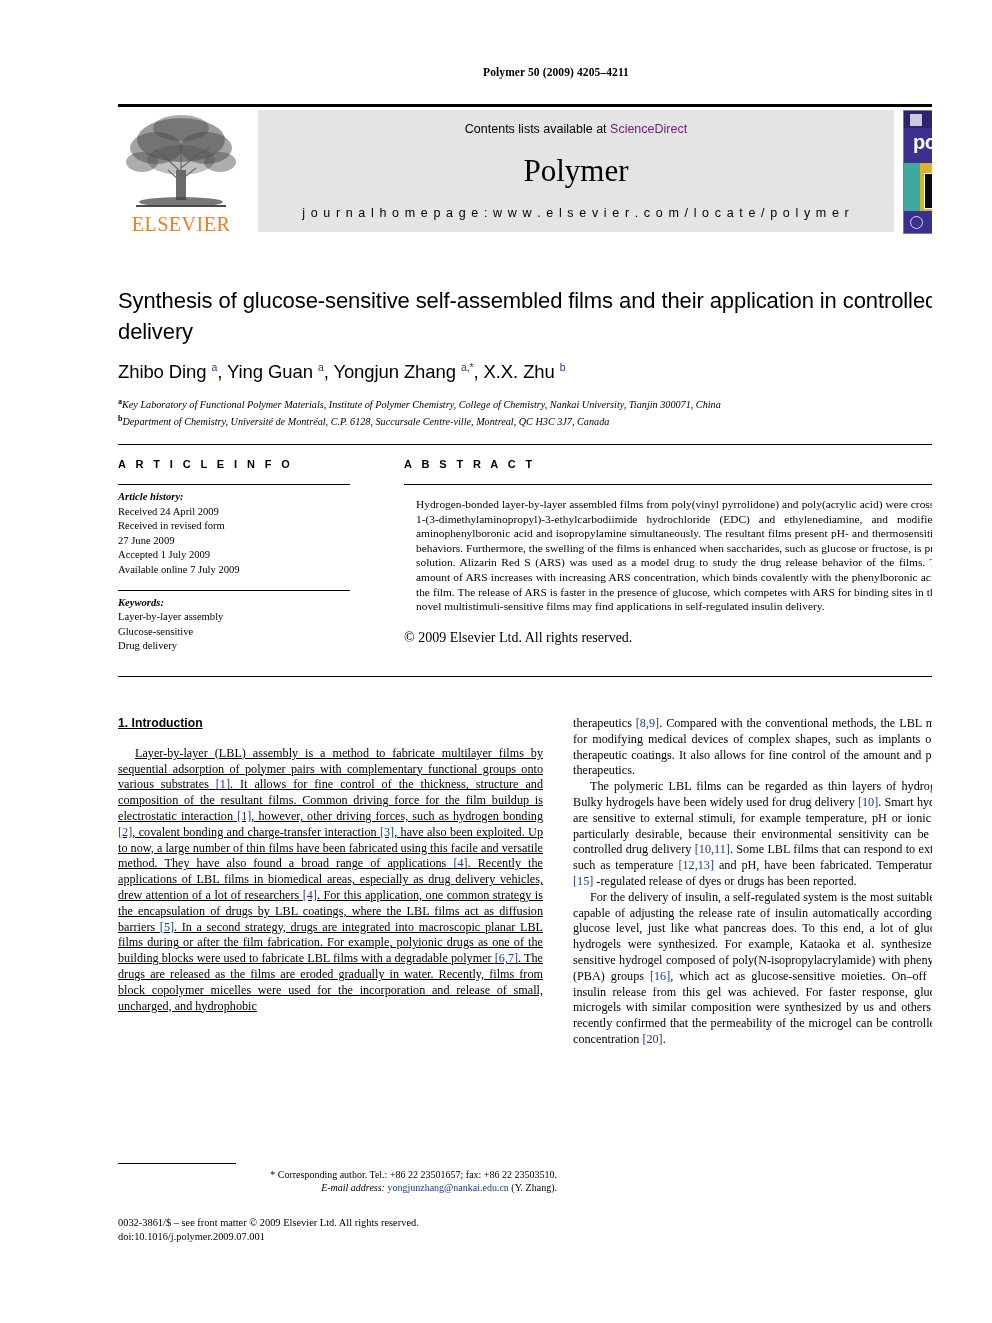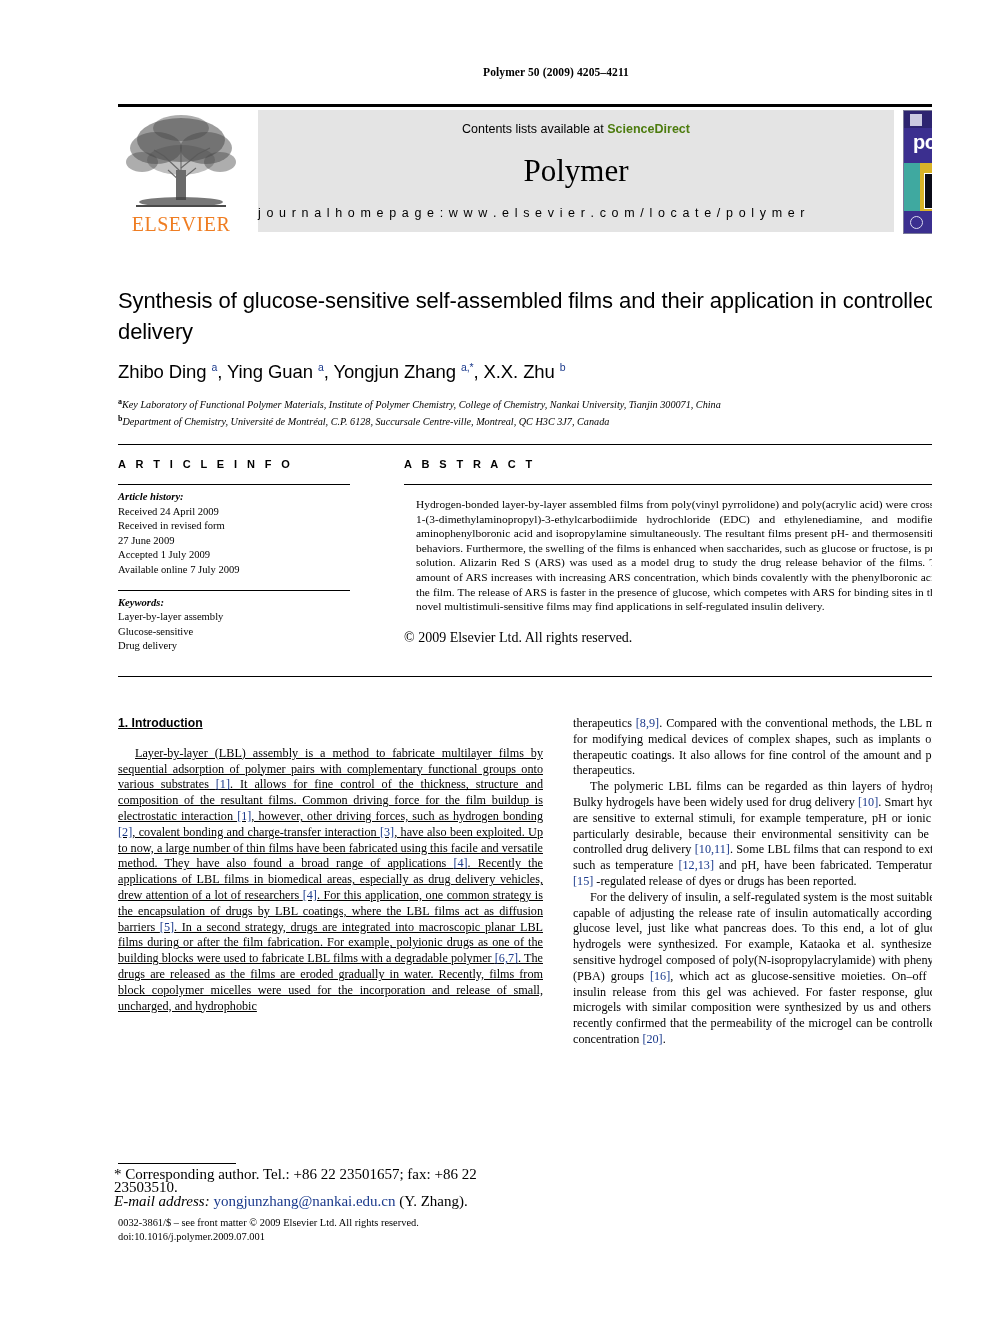--- a/index.html
+++ b/index.html
@@ -81,38 +81,38 @@
     position: absolute;
     top: 12px;
     left: 0;
     width: 636px;
     text-align: center;
     font-family: "Liberation Sans", sans-serif;
     font-size: 12.5px;
     color: #000000;
   }
   .sciencedirect-link {
-    color: #4d7c0f;
-    font-weight: bold;
+    color: #701a75;
   }
   .banner-title {
     position: absolute;
     top: 43px;
     left: 0;
     width: 636px;
     text-align: center;
     font-family: "Liberation Serif", serif;
     font-size: 31px;
     color: #000000;
   }
   .banner-homepage {
     position: absolute;
     bottom: 12px;
     left: 0;
     width: 636px;
+    text-align: center;
     font-family: "Liberation Sans", sans-serif;
     font-size: 12.5px;
     letter-spacing: 1.1px;
     color: #000000;
   }
   .cover {
     position: absolute;
     top: 6px;
     right: 0;
     width: 93px;
@@ -324,25 +324,26 @@
   .footnote-rule {
     position: absolute;
     left: 58px;
     top: 1163px;
     width: 118px;
     height: 1px;
     background: #000000;
   }
   .footnote {
     position: absolute;
-    left: 54px;
+    left: 72px;
     top: 1168px;
     width: 425px;
-    font-size: 15px;
+    font-size: 10px;
     line-height: 13.4px;
+    text-align: right;
   }
   .footnote .email-label { font-style: italic; }
   .footnote a, .email-addr { color: #1b3a8c; text-decoration: none; }
 
   .issn-block {
     position: absolute;
     left: 58px;
     top: 1216px;
     width: 425px;
     font-size: 10.4px;

